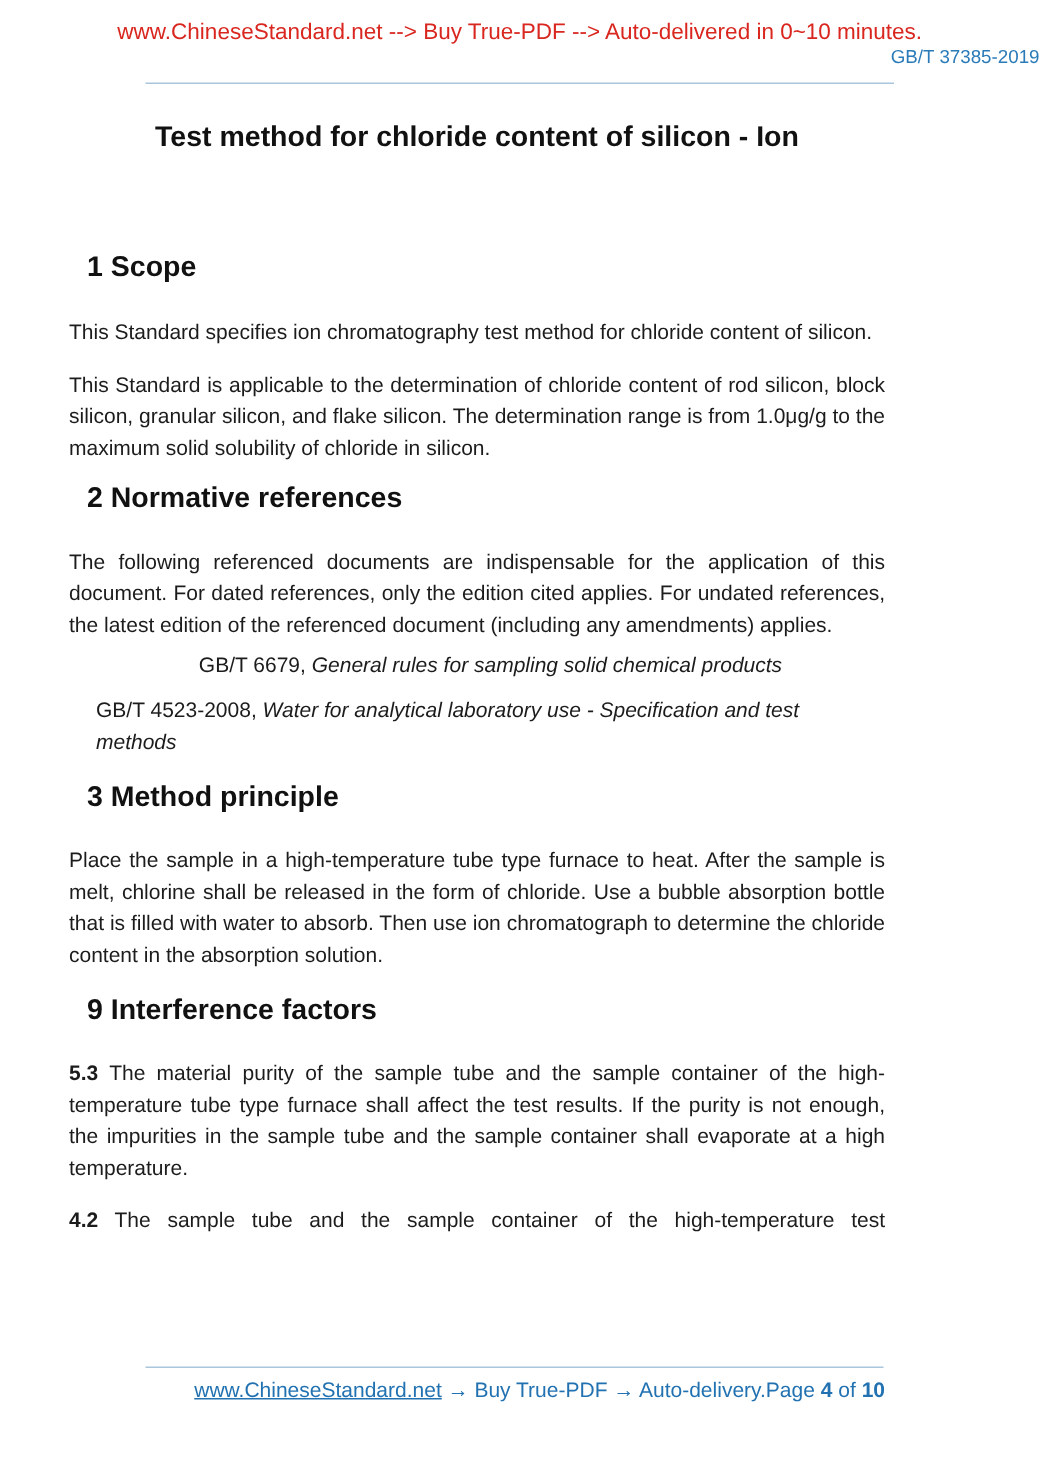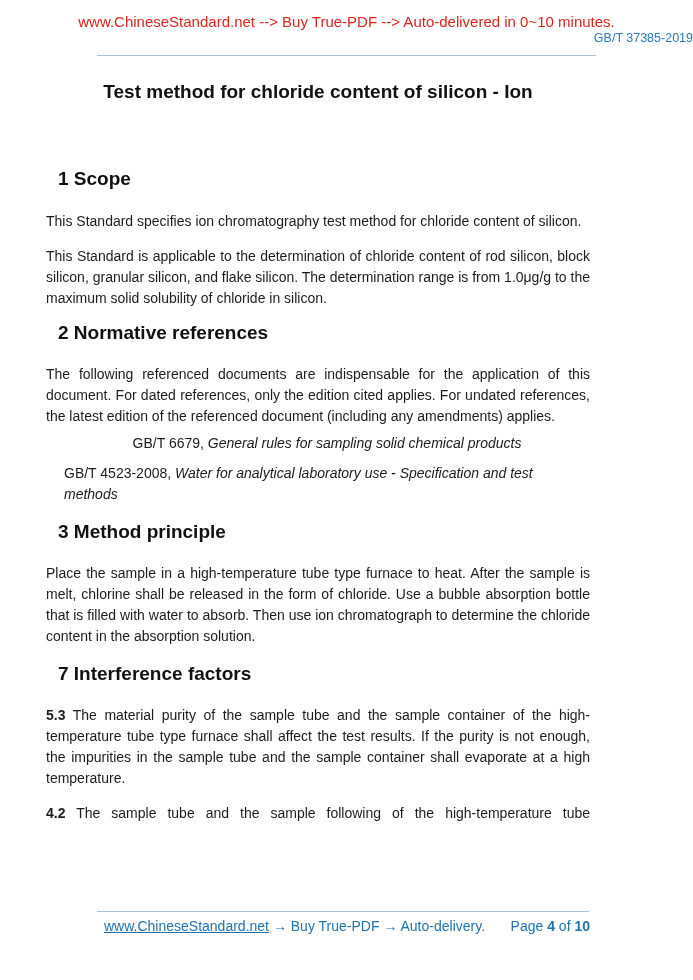--- a/index.html
+++ b/index.html
@@ -83,21 +83,21 @@
     border-top: 1px solid #a9c6dc;
     height: 0;
     margin: 0;
   }
   .footer-row {
     position: absolute;
     top: 917px;
     left: 104px;
     right: 103px;
     display: flex;
-    justify-content: space-between;
+    justify-content: flex-end;
     align-items: baseline;
     font-size: 14px;
     line-height: 18px;
     color: #2272b2;
   }
   .footer-left a, .footer-left .site-link {
     color: #2272b2;
     text-decoration: underline;
     cursor: pointer;
   }
@@ -121,23 +121,23 @@
   <p class="para p-mt10">This Standard is applicable to the determination of chloride content of rod silicon, block silicon, granular silicon, and flake silicon. The determination range is from 1.0μg/g to the maximum solid solubility of chloride in silicon.</p>
 
   <h2 class="sec-heading h-normative">2 Normative references</h2>
   <p class="para p-mt20">The following referenced documents are indispensable for the application of this document. For dated references, only the edition cited applies. For undated references, the latest edition of the referenced document (including any amendments) applies.</p>
   <p class="ref ref-1"><span>GB/T 6679,</span> <i>General rules for sampling solid chemical products</i></p>
   <p class="ref ref-2"><span>GB/T 4523-2008,</span> <i>Water for analytical laboratory use - Specification and test methods</i></p>
 
   <h2 class="sec-heading h-principle">3 Method principle</h2>
   <p class="para p-mt20">Place the sample in a high-temperature tube type furnace to heat. After the sample is melt, chlorine shall be released in the form of chloride. Use a bubble absorption bottle that is filled with water to absorb. Then use ion chromatograph to determine the chloride content in the absorption solution.</p>
 
-  <h2 class="sec-heading h-interf">7 Interference factors</h2>
+  <h2 class="sec-heading h-interf">9 Interference factors</h2>
   <p class="para p-mt20"><b>5.3</b> <span>The material purity of the sample tube and the sample container of the high-temperature tube type furnace shall affect the test results. If the purity is not enough, the impurities in the sample tube and the sample container shall evaporate at a high temperature.</span></p>
-  <p class="para p-mt10 justify-last"><b>4.2</b> <span>The sample tube and the sample following of the high-temperature tube</span></p>
+  <p class="para p-mt10 justify-last"><b>4.2</b> <span>The sample tube and the sample container of the high-temperature test</span></p>
 
 </div>
 
 <hr class="footer-rule">
 <div class="footer-row">
   <div class="footer-left">
     <span class="site-link">www.ChineseStandard.net</span>
     <span>→</span>
     <span>Buy True-PDF</span>
     <span>→</span>

